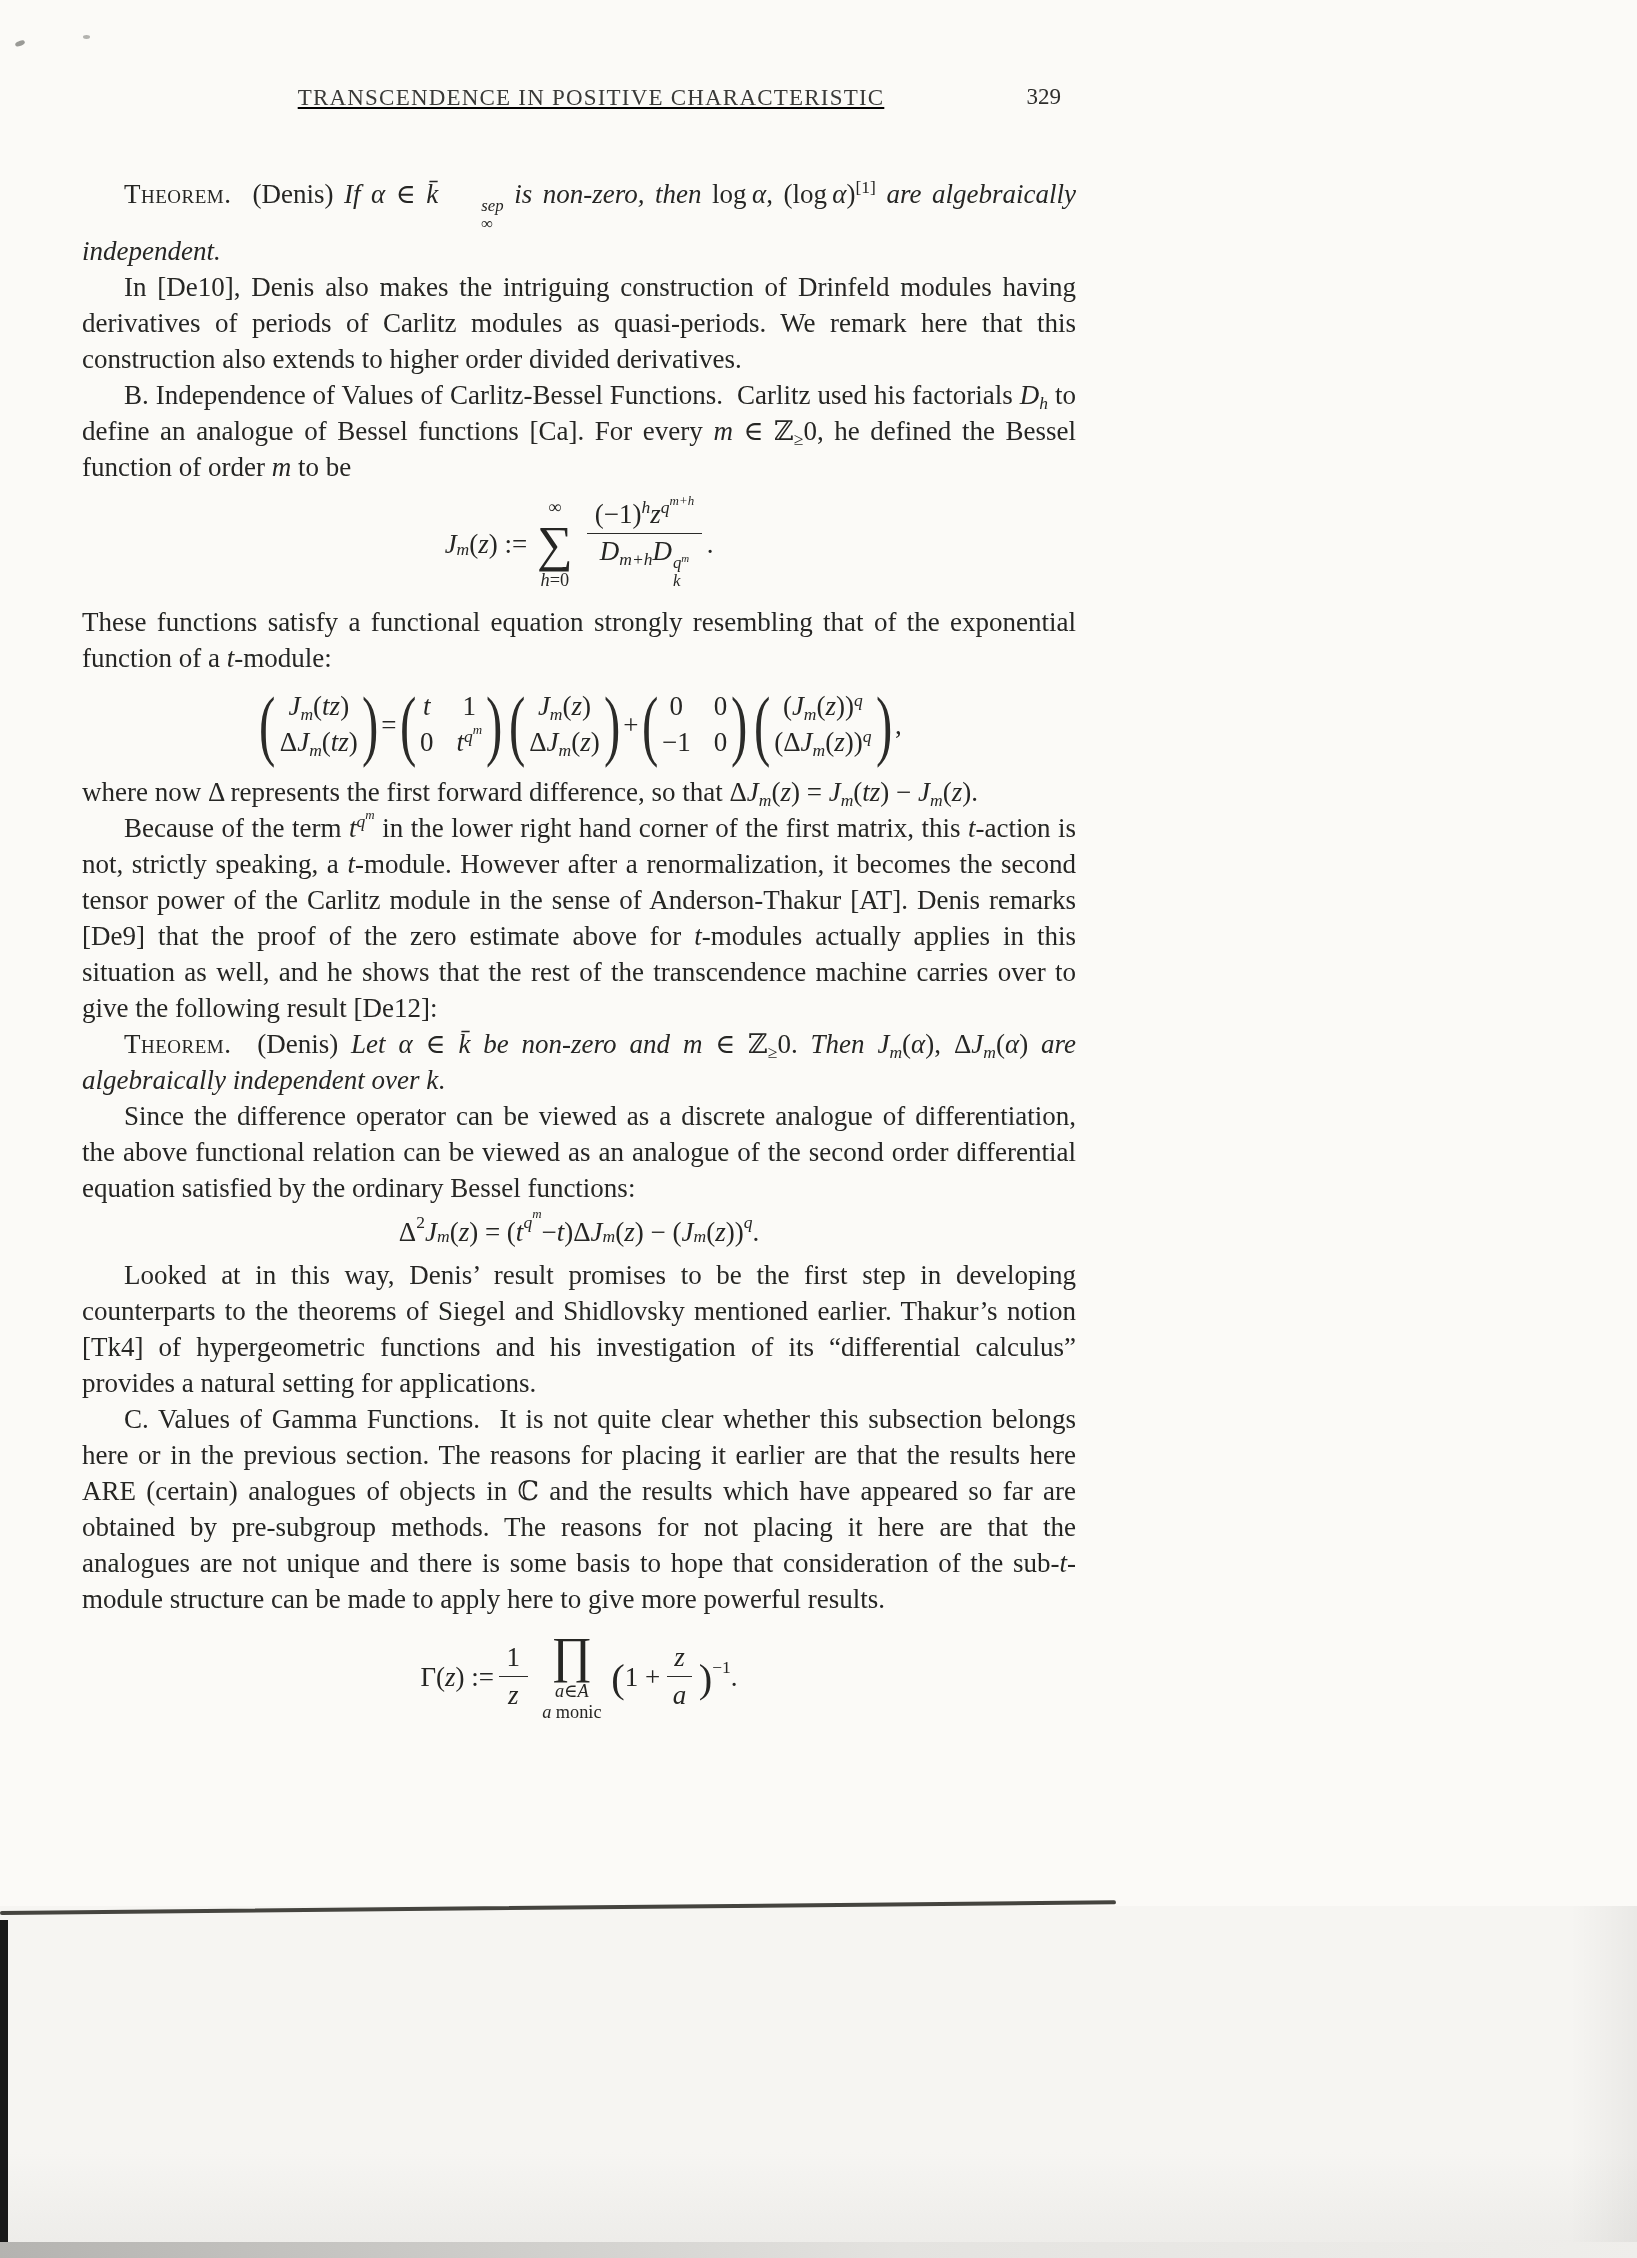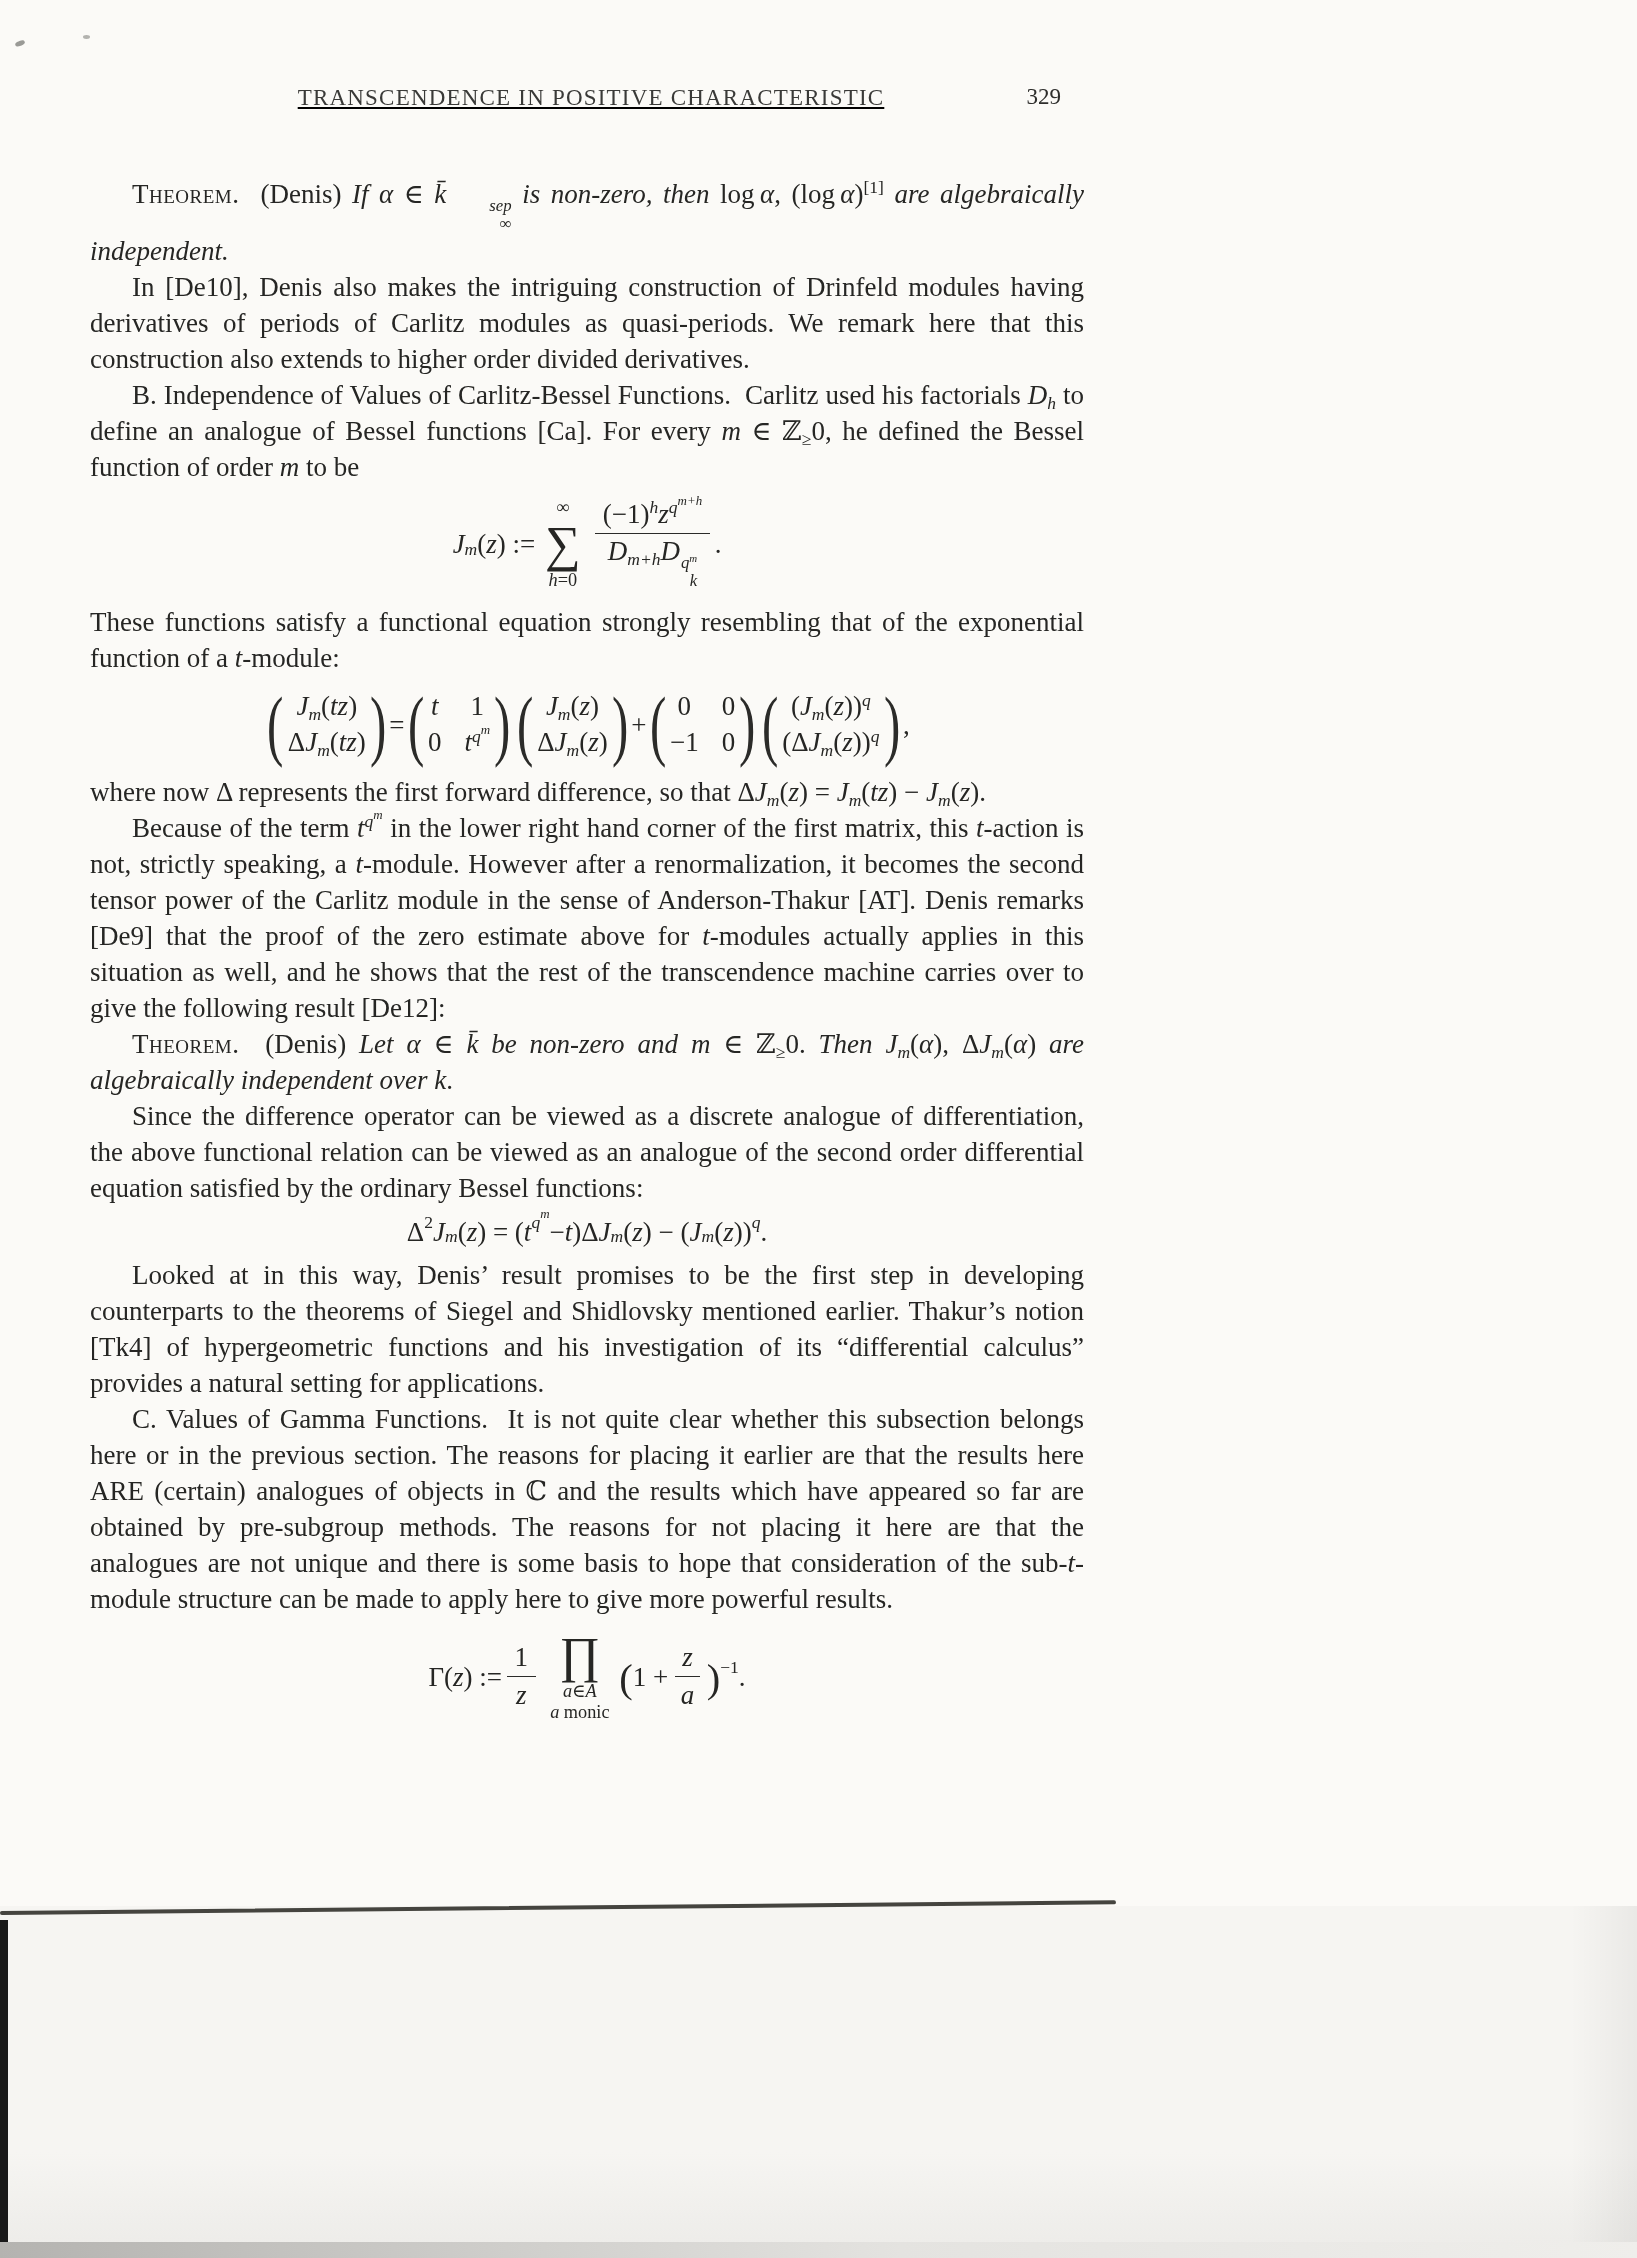--- a/index.html
+++ b/index.html
@@ -19,35 +19,35 @@
   .right-shade{position:absolute;right:0;top:1906px;width:68px;height:336px;
     background:linear-gradient(to right,rgba(0,0,0,0),rgba(0,0,0,0.05));}
   .speck-a{position:absolute;left:14.5px;top:41px;width:9.7px;height:4.8px;background:#9a9a96;
     border-radius:50%;transform:rotate(-20deg);}
   .speck-b{position:absolute;left:83px;top:35px;width:6.8px;height:3.9px;background:#b3b3af;border-radius:50%;}
 
   .page-header{position:absolute;left:94px;top:85px;width:994px;display:flex;justify-content:center;text-decoration:underline;}
   .running-title{font-size:23px;letter-spacing:1.2px;color:#3a3a38;}
   .folio{position:absolute;right:27px;top:-1px;font-size:23px;color:#2e2e2c;}
 
-  .content{position:absolute;left:90px;top:176px;width:994px;
+  .content{position:absolute;left:82px;top:176px;width:994px;
     font-size:27px;line-height:36px;text-align:justify;color:#262624;}
   .content p{margin:0;}
   .ind{text-indent:42px;}
   .theorem{margin:9.7px 0;}
   .b{font-weight:normal;}
   .i{font-style:italic;}
   .sc{font-variant:small-caps;letter-spacing:0.5px;}
   .ds{font-family:"DejaVu Sans",sans-serif;font-size:92%;}
   .sup{font-size:65%;position:relative;top:-0.55em;line-height:0;}
   .sup2{font-size:48%;position:relative;top:-1.35em;line-height:0;}
   .sub{font-size:65%;position:relative;top:0.28em;line-height:0;}
   .p15{font-size:150%;line-height:0;position:relative;top:0.05em;font-weight:300;}
 
-  .stack{display:inline-flex;flex-direction:column;align-items:flex-end;
+  .stack{display:inline-flex;flex-direction:column;align-items:flex-start;
     vertical-align:-0.45em;line-height:1;font-size:62%;margin-left:1px;}
   .st-top,.st-bot{display:block;line-height:1.08;}
 
   .formula{display:flex;justify-content:center;align-items:center;margin:7.7px 0;color:#262624;
     text-indent:0;text-align:center;}
   .m-lg{margin:12.6px 0;}
 
   .frac{display:inline-flex;flex-direction:column;align-items:center;vertical-align:middle;
     margin:0 4.8px;line-height:1.15;}
   .frac .num{padding:0 7.7px 2.9px;border-bottom:1.9px solid #2b2b29;display:block;}

